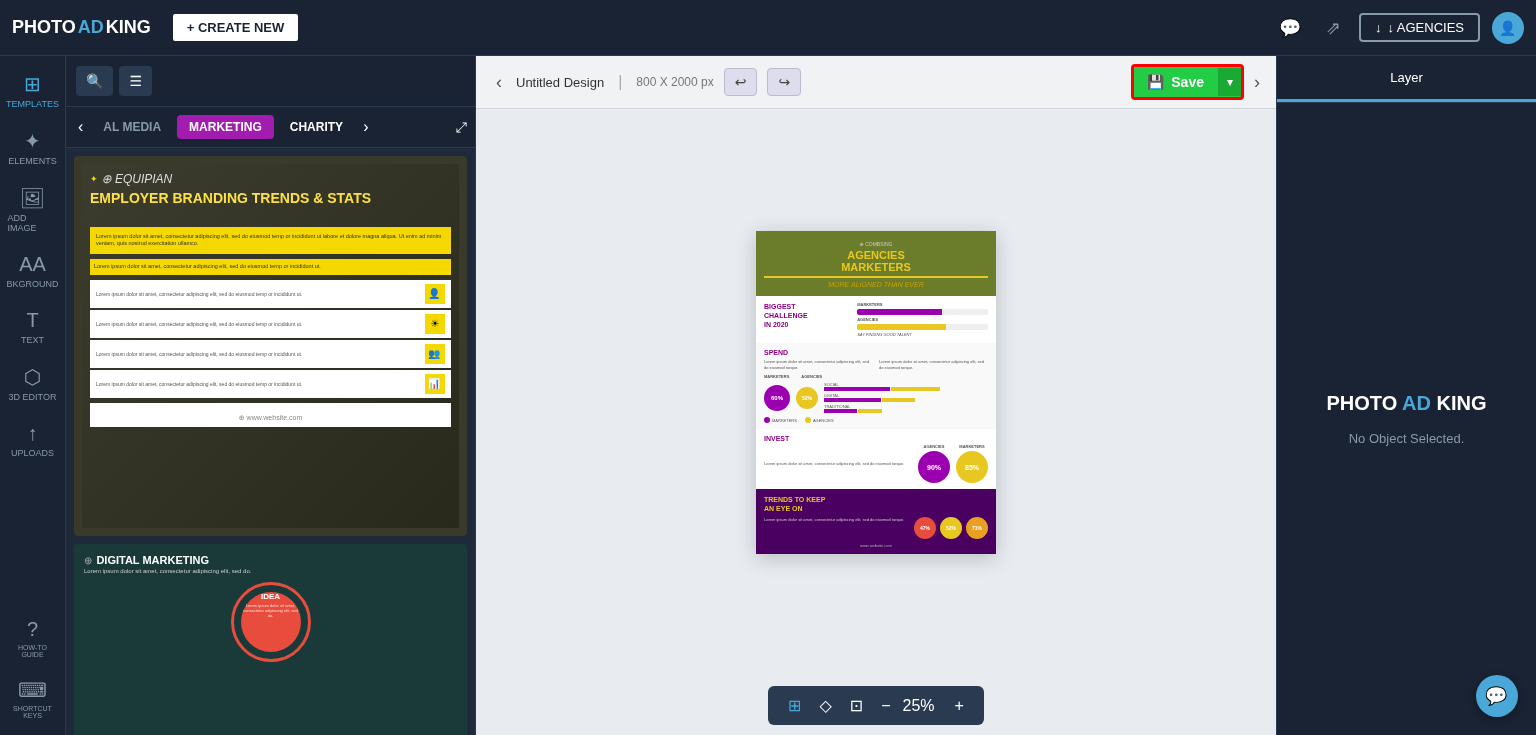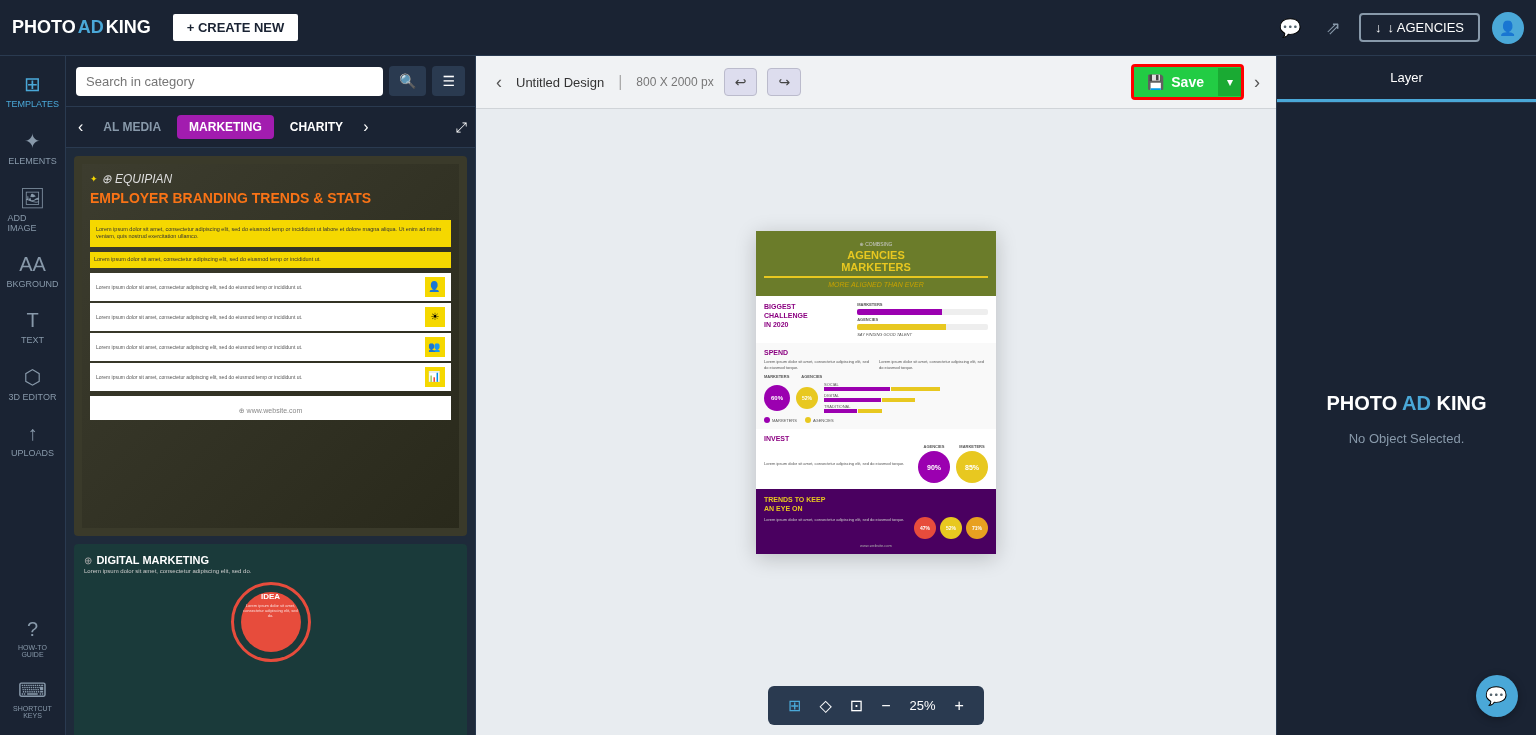--- a/index.html
+++ b/index.html
@@ -147,21 +147,21 @@
       display: flex; justify-content: center; align-items: center; padding: 10px;
       flex-shrink: 0;
     }
     .zoom-controls {
       background: #2a3a50; border-radius: 6px; display: flex; align-items: center;
       gap: 6px; padding: 6px 14px;
     }
     .zoom-btn {
       background: none; border: none; color: white; cursor: pointer; font-size: 16px; padding: 2px 6px;
     }
-    .zoom-level { color: white; font-size: 13px; min-width: 40px; text-align: center; }
+    .zoom-level { color: white; font-size: 16px; min-width: 40px; }
     .view-mode-btn {
       background: none; border: none; color: white; cursor: pointer; font-size: 16px; padding: 4px 6px;
     }
     .view-mode-btn.active { color: #4aa8d8; }
 
     
     .right-panel {
       width: 260px; background: #1a2333; display: flex; flex-direction: column;
       flex-shrink: 0; border-left: 1px solid #2a3a50;
     }
@@ -262,21 +262,20 @@
       </div>
       <div class="sidebar-icon-item">
         <span class="icon-glyph">⌨</span>
         <span style="font-size:7px;text-align:center;">Shortcut Keys</span>
       </div>
     </div>
   </div>
 
   <div class="templates-panel">
     <div class="search-bar">
-      <input class="search-input" type="text" placeholder="Search in category" style="">
       <button class="search-btn">🔍</button>
       <button class="search-menu-btn">☰</button>
     </div>
     <div class="category-tabs">
       <button class="cat-nav-btn">‹</button>
       <button class="cat-tab">AL MEDIA</button>
       <button class="cat-tab marketing active">MARKETING</button>
       <button class="cat-tab charity">CHARITY</button>
       <button class="cat-nav-btn">›</button>
       <button class="cat-expand-btn">⤢</button>
@@ -286,21 +285,21 @@
       <div class="template-thumb template-thumb-1">
         <div style="background: #3a3a2a; padding: 8px; height: 100%;">
           <div style="background: rgba(0,0,0,0.3); padding: 8px; height: 100%; position: relative;">
 
             <div style="position:absolute;top:0;left:0;right:0;bottom:0; background: linear-gradient(135deg, #4a4a3a 0%, #2a2a1a 100%); opacity: 0.6;"></div>
             <div style="position:relative; z-index:1;">
               <div style="display:flex;align-items:center;gap:4px;margin-bottom:4px;">
                 <span style="color:#f5d800;font-size:9px;">✦</span>
                 <span style="color:#ddd;font-size:12px;font-style:italic;">⊕ EQUIPIAN</span>
               </div>
-              <div style="color:#f97316;font-size:14px;font-weight:bold;line-height:1.2;margin-bottom:13px;">EMPLOYER BRANDING
+              <div style="color:#fde047;font-size:14px;font-weight:bold;line-height:1.2;margin-bottom:20px;">EMPLOYER BRANDING
 TRENDS &amp; STATS</div>
               <div style="background:#f5d800;padding:6px;margin-bottom:5px;">
                 <div style="color:#333;font-size:5.5px;line-height:1.4;">Lorem ipsum dolor sit amet, consectetur adipiscing elit, sed do eiusmod temp or incididunt ut labore et dolore magna aliqua. Ut enim ad minim veniam, quis nostrud exercitation ullamco.</div>
               </div>
               <div style="background:#f5d800;padding:4px;margin-bottom:5px;">
                 <div style="color:#333;font-size:5.5px;line-height:1.4;">Lorem ipsum dolor sit amet, consectetur adipiscing elit, sed do eiusmod temp or incididunt ut.</div>
               </div>
 
               <div style="background:white;padding:4px 6px;margin-bottom:2px;display:flex;align-items:center;gap:4px;">
                 <div style="flex:1;color:#555;font-size:5px;">Lorem ipsum dolor sit amet, consectetur adipiscing elit, sed do eiusmod temp or incididunt ut.</div>

